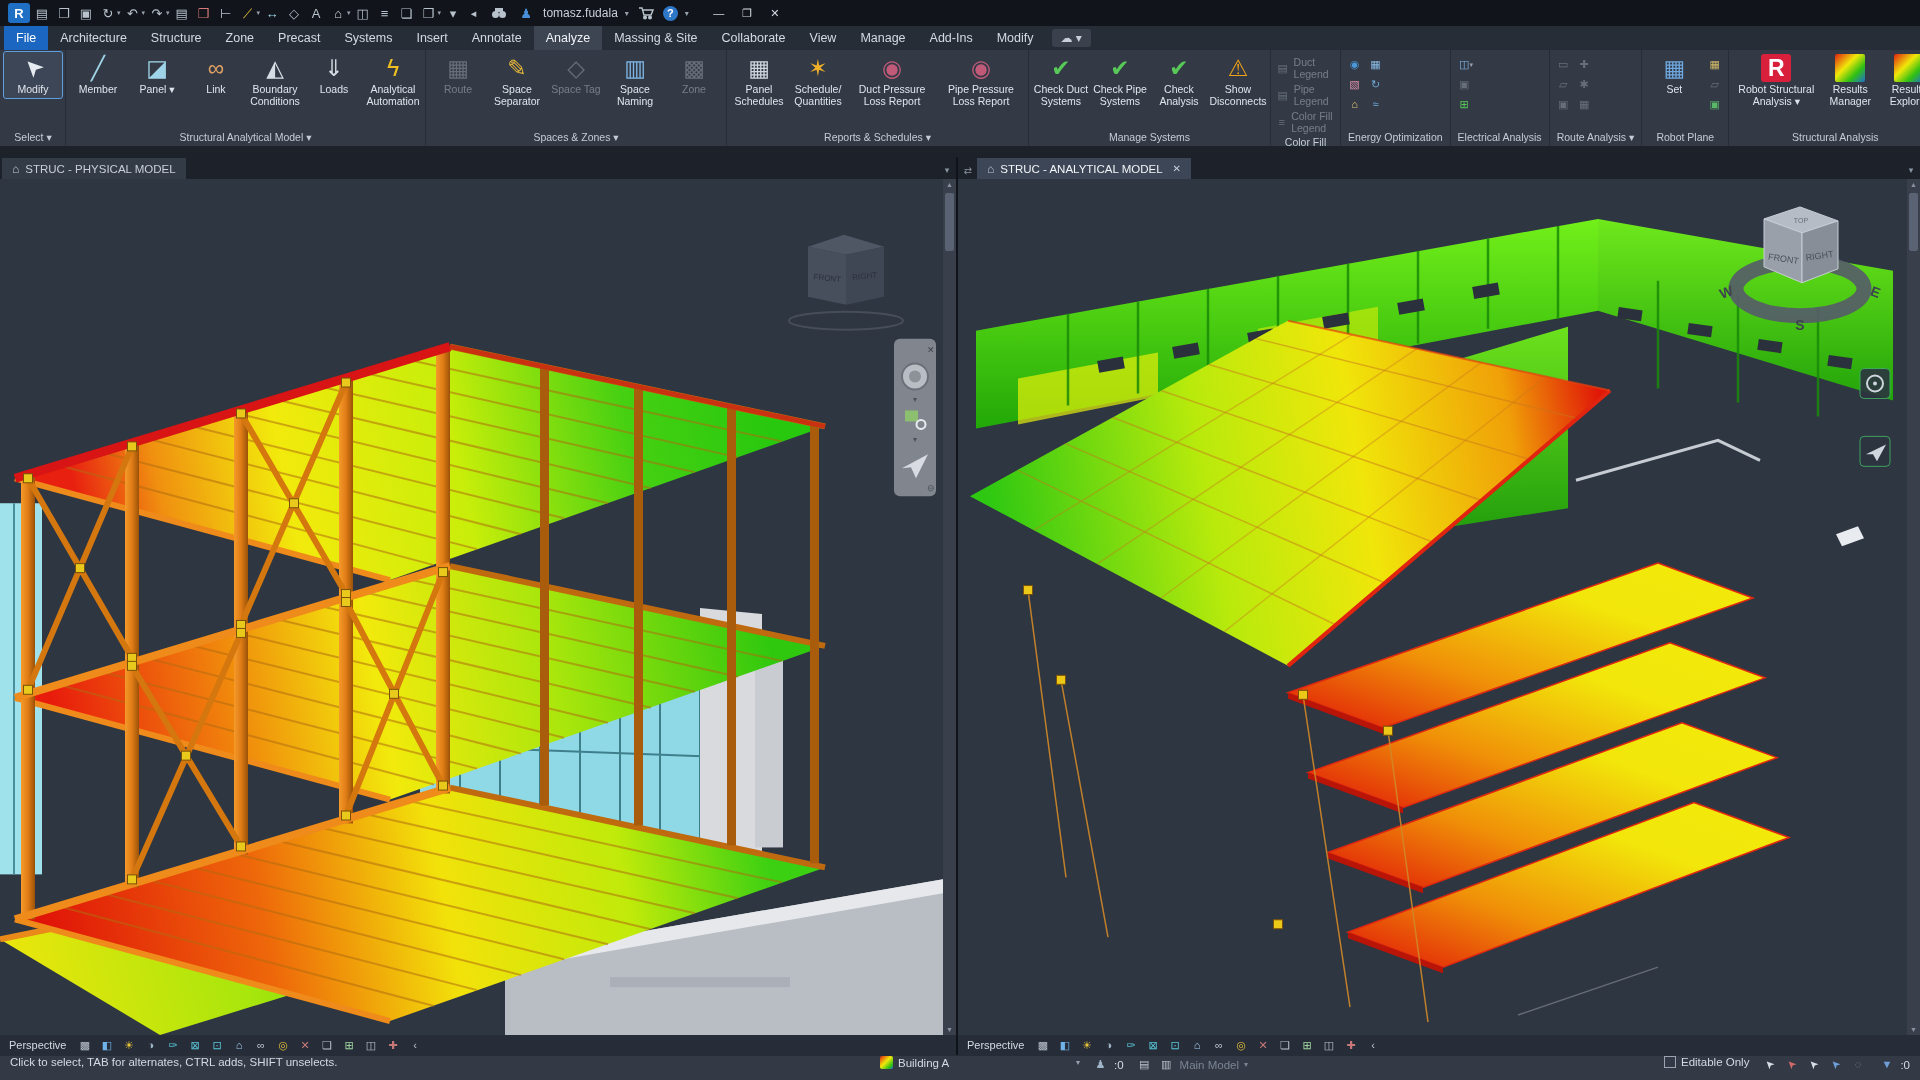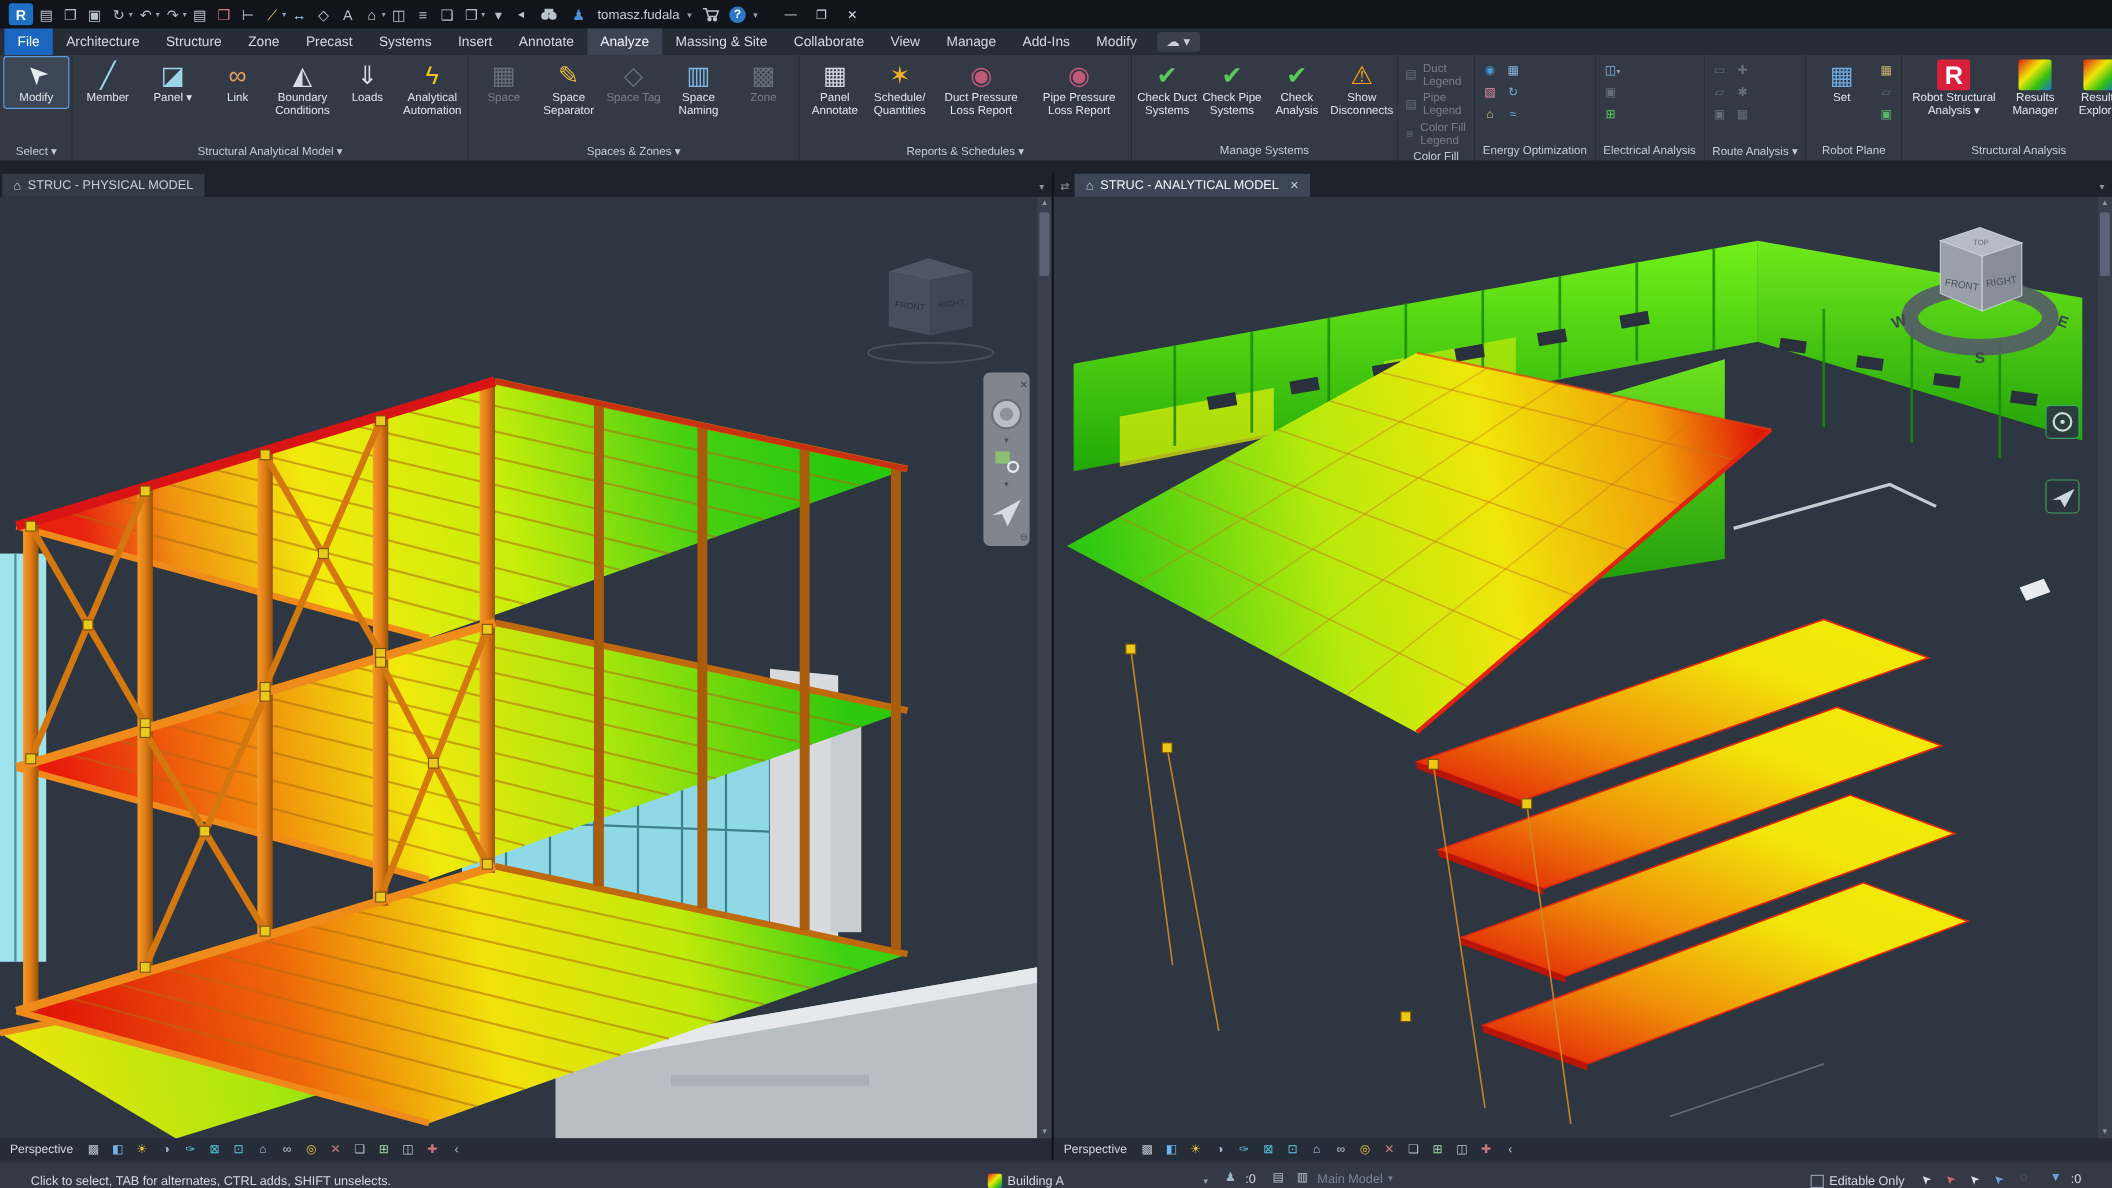--- a/index.html
+++ b/index.html
@@ -63,21 +63,21 @@
   .canvas svg{position:absolute;inset:0;width:calc(100% - 13px);height:100%;}
   .scrollbar{position:absolute;right:0;top:0;bottom:0;width:13px;background:#39404c;color:#8a93a0;font-size:7px;}
   .scrollbar .sa{position:absolute;left:0;right:0;text-align:center;}
   .scrollbar .sa.up{top:2px;} .scrollbar .sa.dn{bottom:2px;}
   .scrollbar .thumb{position:absolute;top:14px;left:2px;width:9px;height:58px;background:#5a6374;border-radius:2px;}
   .vcb{height:20px;background:#272d38;display:flex;align-items:center;gap:7px;padding:0 9px;font-size:11px;color:#d4dae2;flex:none;}
   .vcb .icn{width:15px;height:15px;font-size:11px;}
   .vcb-label{margin-right:4px;}
 
   
-  .statusbar{height:24px;background:#333a46;display:flex;align-items:flex-end;font-size:11.5px;color:#d4dae2;padding:0 28px;gap:12px;border-top:1px solid #272d37;flex:none;}
+  .statusbar{height:24px;background:#333a46;display:flex;align-items:flex-start;font-size:11.5px;color:#d4dae2;padding:0 10px;gap:12px;border-top:1px solid #272d37;flex:none;}
   .sb-hint{width:858px;white-space:nowrap;overflow:hidden;flex:none;}
   .sb-group{display:flex;align-items:center;gap:5px;white-space:nowrap;}
   .sb-field{min-width:200px;}
   .ddarrow{font-size:8px;color:#98a2ae;}
   .dim{color:#7b8494;}
   .checkbox{width:10px;height:10px;border:1px solid #9aa3b0;display:inline-block;background:transparent;}
   .sb-spacer{flex:1;}
   svg text{font-family:"Liberation Sans",sans-serif;}
 </style>
 </head>
@@ -202,21 +202,21 @@
             <span class="icn" style="color: rgb(240, 192, 32);">ϟ</span>
             <span class="blabel">Analytical Automation</span>
           </div>
         </div>
         <div class="plabel">Structural Analytical Model ▾</div>
       </div>
       <div class="panel">
         <div class="prow">
           <div class="btn-big dis">
             <span class="icn">▦</span>
-            <span class="blabel">Space</span>
+            <span class="blabel">Route</span>
           </div>
           <div class="btn-big">
             <span class="icn" style="color: rgb(232, 184, 56);">✎</span>
             <span class="blabel">Space Separator</span>
           </div>
           <div class="btn-big dis">
             <span class="icn">◇</span>
             <span class="blabel">Space Tag</span>
           </div>
           <div class="btn-big">
@@ -227,21 +227,21 @@
             <span class="icn">▩</span>
             <span class="blabel">Zone</span>
           </div>
         </div>
         <div class="plabel">Spaces &amp; Zones ▾</div>
       </div>
       <div class="panel">
         <div class="prow">
           <div class="btn-big">
             <span class="icn" style="color: rgb(208, 214, 222);">▦</span>
-            <span class="blabel">Panel Annotate</span>
+            <span class="blabel">Panel Schedules</span>
           </div>
           <div class="btn-big">
             <span class="icn" style="color: rgb(240, 176, 40);">✶</span>
             <span class="blabel">Schedule/ Quantities</span>
           </div>
           <div class="btn-big wide">
             <span class="icn" style="color: rgb(192, 90, 120);">◉</span>
             <span class="blabel">Duct Pressure Loss Report</span>
           </div>
           <div class="btn-big wide">

